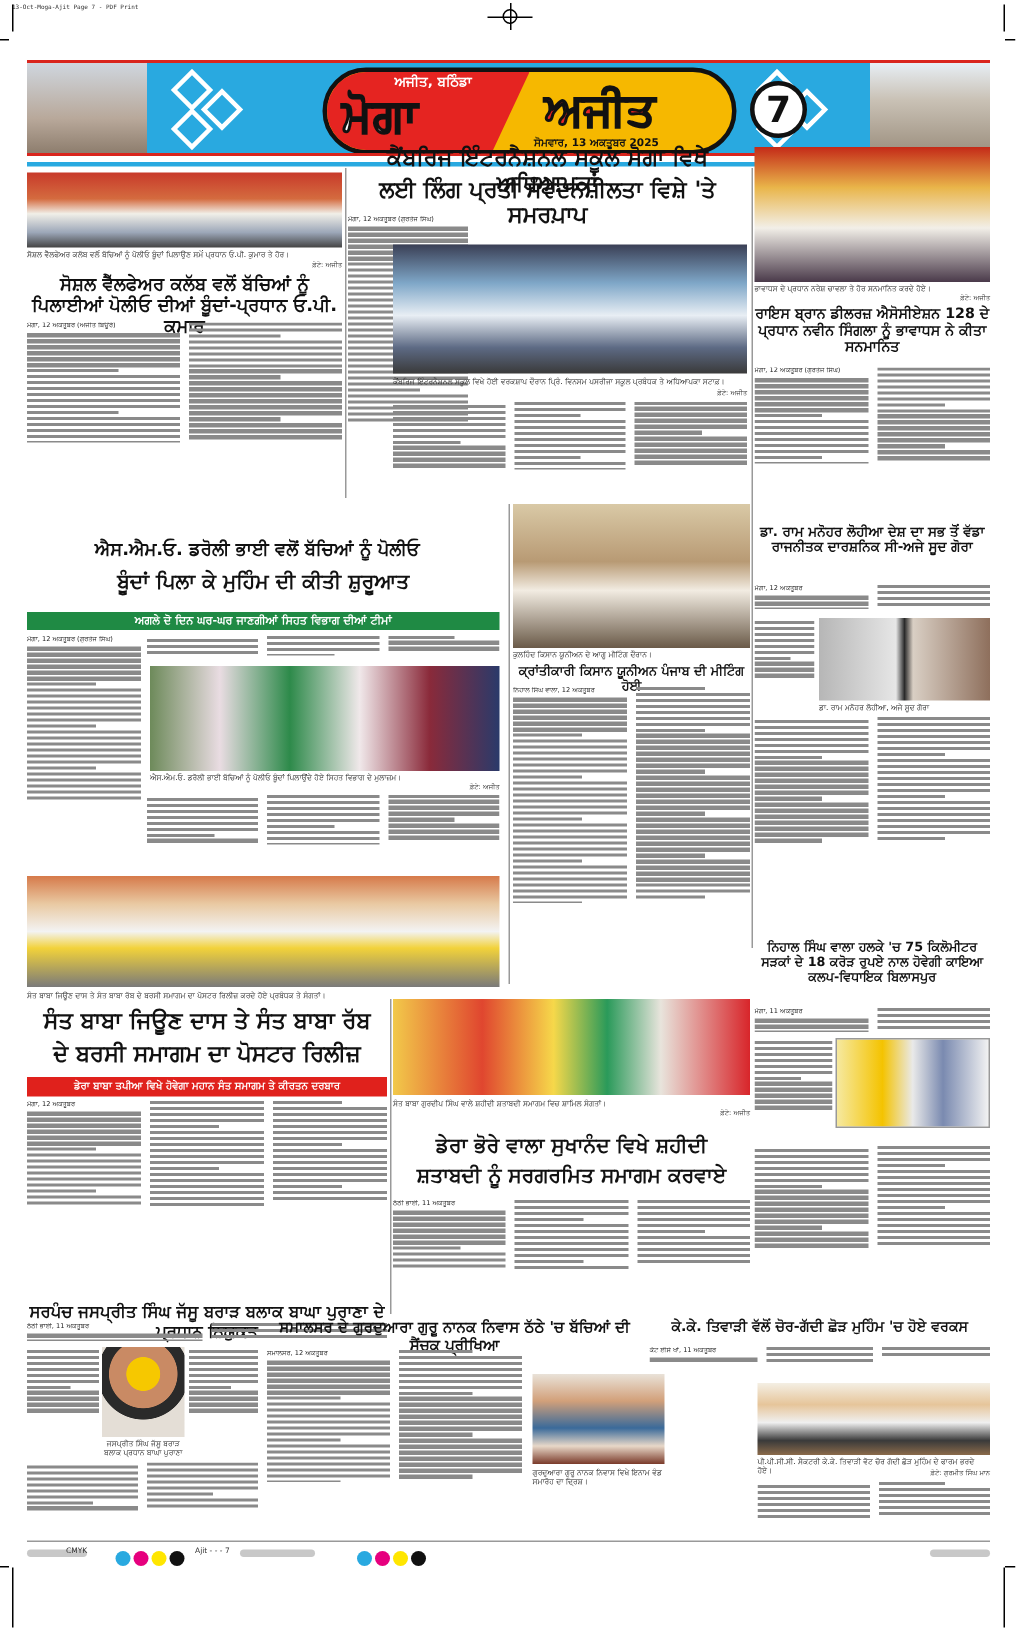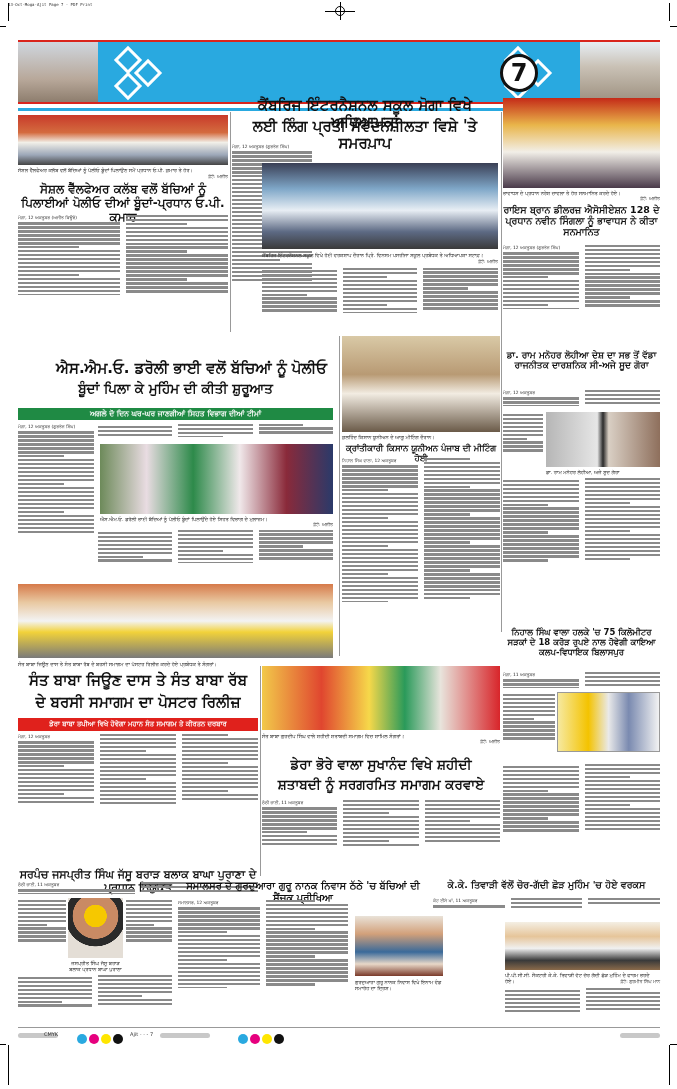--- a/index.html
+++ b/index.html
@@ -64,20 +64,27 @@
   <div class="abs mast-photo-l photo"></div>
   <div class="abs mast-band">
     <div class="abs diamond" style="left:20px;top:8px"></div>
     <div class="abs diamond" style="left:20px;top:34px"></div>
     <div class="abs diamond" style="left:40px;top:21px"></div>
     <div class="abs diamond" style="left:410px;top:8px"></div>
     <div class="abs diamond" style="left:410px;top:34px"></div>
     <div class="abs diamond" style="left:430px;top:21px"></div>
   </div>
   <div class="abs mast-photo-r photo"></div>
+  <div class="abs pill">
+    <div class="abs pill-red"></div>
+    <div class="abs mast-sub">ਅਜੀਤ, ਬਠਿੰਡਾ</div>
+    <div class="abs mast-moga">ਮੋਗਾ</div>
+    <div class="abs mast-ajit">ਅਜੀਤ</div>
+    <div class="abs mast-date">ਸੋਮਵਾਰ, 13 ਅਕਤੂਬਰ 2025</div>
+  </div>
   <div class="abs pageno">7</div>
 </div>
 <div class="abs rule-blue"></div>
 
 <div class="abs photo ph-group1" style="left:18px;top:115px;width:210px;height:50px"></div>
 <div class="abs caption" style="left:18px;top:167px;width:210px">ਸੋਸ਼ਲ ਵੈੱਲਫੇਅਰ ਕਲੱਬ ਵਲੋਂ ਬੱਚਿਆਂ ਨੂੰ ਪੋਲੀਓ ਬੂੰਦਾਂ ਪਿਲਾਉਣ ਸਮੇਂ ਪ੍ਰਧਾਨ ਓ.ਪੀ. ਕੁਮਾਰ ਤੇ ਹੋਰ।</div>
 <div class="abs credit" style="left:150px;top:174px;width:78px">ਫ਼ੋਟੋ: ਅਜੀਤ</div>
 <div class="abs hl" style="left:18px;top:183px;width:210px;font-size:12px">ਸੋਸ਼ਲ ਵੈੱਲਫੇਅਰ ਕਲੱਬ ਵਲੋਂ ਬੱਚਿਆਂ ਨੂੰ ਪਿਲਾਈਆਂ ਪੋਲੀਓ ਦੀਆਂ ਬੂੰਦਾਂ-ਪ੍ਰਧਾਨ ਓ.ਪੀ. ਕੁਮਾਰ</div>
 <div class="abs body" style="left:18px;top:215px;width:210px;height:110px;column-count:2"><span>ਮੋਗਾ, 12 ਅਕਤੂਬਰ (ਅਜੀਤ ਬਿਊਰੋ)</span><div style="height: 2.4px; margin: 1.6px 0px; background: rgb(138, 138, 138); width: 100%;"></div><div style="height: 2.4px; margin: 1.6px 0px; background: rgb(138, 138, 138); width: 100%;"></div><div style="height: 2.4px; margin: 1.6px 0px; background: rgb(138, 138, 138); width: 100%;"></div><div style="height: 2.4px; margin: 1.6px 0px; background: rgb(138, 138, 138); width: 100%;"></div><div style="height: 2.4px; margin: 1.6px 0px; background: rgb(138, 138, 138); width: 100%;"></div><div style="height: 2.4px; margin: 1.6px 0px; background: rgb(138, 138, 138); width: 100%;"></div><div style="height: 2.4px; margin: 1.6px 0px; background: rgb(138, 138, 138); width: 60%;"></div><div style="height: 2.4px; margin: 1.6px 0px; background: rgb(138, 138, 138); width: 100%;"></div><div style="height: 2.4px; margin: 1.6px 0px; background: rgb(138, 138, 138); width: 100%;"></div><div style="height: 2.4px; margin: 1.6px 0px; background: rgb(138, 138, 138); width: 100%;"></div><div style="height: 2.4px; margin: 1.6px 0px; background: rgb(138, 138, 138); width: 100%;"></div><div style="height: 2.4px; margin: 1.6px 0px; background: rgb(138, 138, 138); width: 100%;"></div><div style="height: 2.4px; margin: 1.6px 0px; background: rgb(138, 138, 138); width: 100%;"></div><div style="height: 2.4px; margin: 1.6px 0px; background: rgb(138, 138, 138); width: 60%;"></div><div style="height: 2.4px; margin: 1.6px 0px; background: rgb(138, 138, 138); width: 100%;"></div><div style="height: 2.4px; margin: 1.6px 0px; background: rgb(138, 138, 138); width: 100%;"></div><div style="height: 2.4px; margin: 1.6px 0px; background: rgb(138, 138, 138); width: 100%;"></div><div style="height: 2.4px; margin: 1.6px 0px; background: rgb(138, 138, 138); width: 100%;"></div><div style="height: 2.4px; margin: 1.6px 0px; background: rgb(138, 138, 138); width: 100%;"></div><div style="height: 2.4px; margin: 1.6px 0px; background: rgb(138, 138, 138); width: 100%;"></div><div style="height: 2.4px; margin: 1.6px 0px; background: rgb(138, 138, 138); width: 60%;"></div><div style="height: 2.4px; margin: 1.6px 0px; background: rgb(138, 138, 138); width: 100%;"></div><div style="height: 2.4px; margin: 1.6px 0px; background: rgb(138, 138, 138); width: 100%;"></div><div style="height: 2.4px; margin: 1.6px 0px; background: rgb(138, 138, 138); width: 100%;"></div><div style="height: 2.4px; margin: 1.6px 0px; background: rgb(138, 138, 138); width: 100%;"></div><div style="height: 2.4px; margin: 1.6px 0px; background: rgb(138, 138, 138); width: 100%;"></div><div style="height: 2.4px; margin: 1.6px 0px; background: rgb(138, 138, 138); width: 100%;"></div><div style="height: 2.4px; margin: 1.6px 0px; background: rgb(138, 138, 138); width: 60%;"></div><div style="height: 2.4px; margin: 1.6px 0px; background: rgb(138, 138, 138); width: 100%;"></div><div style="height: 2.4px; margin: 1.6px 0px; background: rgb(138, 138, 138); width: 100%;"></div><div style="height: 2.4px; margin: 1.6px 0px; background: rgb(138, 138, 138); width: 100%;"></div><div style="height: 2.4px; margin: 1.6px 0px; background: rgb(138, 138, 138); width: 100%;"></div><div style="height: 2.4px; margin: 1.6px 0px; background: rgb(138, 138, 138); width: 100%;"></div><div style="height: 2.4px; margin: 1.6px 0px; background: rgb(138, 138, 138); width: 100%;"></div><div style="height: 2.4px; margin: 1.6px 0px; background: rgb(138, 138, 138); width: 60%;"></div><div style="height: 2.4px; margin: 1.6px 0px; background: rgb(138, 138, 138); width: 100%;"></div><div style="height: 2.4px; margin: 1.6px 0px; background: rgb(138, 138, 138); width: 100%;"></div><div style="height: 2.4px; margin: 1.6px 0px; background: rgb(138, 138, 138); width: 100%;"></div></div>
 
@@ -122,21 +129,21 @@
     <div style="height: 2.4px; margin: 1.6px 0px; background: rgb(138, 138, 138); width: 100%;"></div>
     <div style="height: 2.4px; margin: 1.6px 0px; background: rgb(138, 138, 138); width: 100%;"></div>
   </div>
 
 <div class="abs photo ph-stage" style="left:503px;top:98px;width:157px;height:90px"></div>
 <div class="abs caption" style="left:503px;top:190px;width:157px">ਭਾਵਾਧਸ ਦੇ ਪ੍ਰਧਾਨ ਨਰੇਸ਼ ਚਾਵਲਾ ਤੇ ਹੋਰ ਸਨਮਾਨਿਤ ਕਰਦੇ ਹੋਏ।</div>
 <div class="abs credit" style="left:610px;top:196px;width:50px">ਫ਼ੋਟੋ: ਅਜੀਤ</div>
 <div class="abs hl" style="left:503px;top:205px;width:157px;font-size:9.5px">ਰਾਇਸ ਬ੍ਰਾਨ ਡੀਲਰਜ਼ ਐਸੋਸੀਏਸ਼ਨ 128 ਦੇ ਪ੍ਰਧਾਨ ਨਵੀਨ ਸਿੰਗਲਾ ਨੂੰ ਭਾਵਾਧਸ ਨੇ ਕੀਤਾ ਸਨਮਾਨਿਤ</div>
 <div class="abs body" style="left:503px;top:245px;width:157px;height:85px;column-count:2"><span>ਮੋਗਾ, 12 ਅਕਤੂਬਰ (ਗੁਰਤੇਜ ਸਿੰਘ)</span><div style="height: 2.4px; margin: 1.6px 0px; background: rgb(138, 138, 138); width: 100%;"></div><div style="height: 2.4px; margin: 1.6px 0px; background: rgb(138, 138, 138); width: 100%;"></div><div style="height: 2.4px; margin: 1.6px 0px; background: rgb(138, 138, 138); width: 100%;"></div><div style="height: 2.4px; margin: 1.6px 0px; background: rgb(138, 138, 138); width: 100%;"></div><div style="height: 2.4px; margin: 1.6px 0px; background: rgb(138, 138, 138); width: 100%;"></div><div style="height: 2.4px; margin: 1.6px 0px; background: rgb(138, 138, 138); width: 100%;"></div><div style="height: 2.4px; margin: 1.6px 0px; background: rgb(138, 138, 138); width: 60%;"></div><div style="height: 2.4px; margin: 1.6px 0px; background: rgb(138, 138, 138); width: 100%;"></div><div style="height: 2.4px; margin: 1.6px 0px; background: rgb(138, 138, 138); width: 100%;"></div><div style="height: 2.4px; margin: 1.6px 0px; background: rgb(138, 138, 138); width: 100%;"></div><div style="height: 2.4px; margin: 1.6px 0px; background: rgb(138, 138, 138); width: 100%;"></div><div style="height: 2.4px; margin: 1.6px 0px; background: rgb(138, 138, 138); width: 100%;"></div><div style="height: 2.4px; margin: 1.6px 0px; background: rgb(138, 138, 138); width: 100%;"></div><div style="height: 2.4px; margin: 1.6px 0px; background: rgb(138, 138, 138); width: 60%;"></div><div style="height: 2.4px; margin: 1.6px 0px; background: rgb(138, 138, 138); width: 100%;"></div><div style="height: 2.4px; margin: 1.6px 0px; background: rgb(138, 138, 138); width: 100%;"></div><div style="height: 2.4px; margin: 1.6px 0px; background: rgb(138, 138, 138); width: 100%;"></div><div style="height: 2.4px; margin: 1.6px 0px; background: rgb(138, 138, 138); width: 100%;"></div><div style="height: 2.4px; margin: 1.6px 0px; background: rgb(138, 138, 138); width: 100%;"></div><div style="height: 2.4px; margin: 1.6px 0px; background: rgb(138, 138, 138); width: 100%;"></div><div style="height: 2.4px; margin: 1.6px 0px; background: rgb(138, 138, 138); width: 60%;"></div><div style="height: 2.4px; margin: 1.6px 0px; background: rgb(138, 138, 138); width: 100%;"></div><div style="height: 2.4px; margin: 1.6px 0px; background: rgb(138, 138, 138); width: 100%;"></div><div style="height: 2.4px; margin: 1.6px 0px; background: rgb(138, 138, 138); width: 100%;"></div><div style="height: 2.4px; margin: 1.6px 0px; background: rgb(138, 138, 138); width: 100%;"></div><div style="height: 2.4px; margin: 1.6px 0px; background: rgb(138, 138, 138); width: 100%;"></div><div style="height: 2.4px; margin: 1.6px 0px; background: rgb(138, 138, 138); width: 100%;"></div><div style="height: 2.4px; margin: 1.6px 0px; background: rgb(138, 138, 138); width: 60%;"></div><div style="height: 2.4px; margin: 1.6px 0px; background: rgb(138, 138, 138); width: 100%;"></div><div style="height: 2.4px; margin: 1.6px 0px; background: rgb(138, 138, 138); width: 100%;"></div></div>
 
-<div class="abs hl" style="left:34px;top:360px;width:315px;font-size:15px">ਐਸ.ਐਮ.ਓ. ਡਰੋਲੀ ਭਾਈ ਵਲੋਂ ਬੱਚਿਆਂ ਨੂੰ ਪੋਲੀਓ</div>
+<div class="abs hl" style="left:14px;top:360px;width:315px;font-size:12px">ਐਸ.ਐਮ.ਓ. ਡਰੋਲੀ ਭਾਈ ਵਲੋਂ ਬੱਚਿਆਂ ਨੂੰ ਪੋਲੀਓ</div>
 <div class="abs hl" style="left:18px;top:381px;width:315px;font-size:13.5px">ਬੂੰਦਾਂ ਪਿਲਾ ਕੇ ਮੁਹਿੰਮ ਦੀ ਕੀਤੀ ਸ਼ੁਰੂਆਤ</div>
 <div class="abs strap" style="left:18px;top:408px;width:315px;height:12px;background:#1f8a44;font-size:7.5px;line-height:12px">ਅਗਲੇ ਦੋ ਦਿਨ ਘਰ-ਘਰ ਜਾਣਗੀਆਂ ਸਿਹਤ ਵਿਭਾਗ ਦੀਆਂ ਟੀਮਾਂ</div>
 <div class="abs body" style="left:18px;top:424px;width:76px;height:150px"><span>ਮੋਗਾ, 12 ਅਕਤੂਬਰ (ਗੁਰਤੇਜ ਸਿੰਘ)</span><div style="height: 2.4px; margin: 1.6px 0px; background: rgb(138, 138, 138); width: 100%;"></div><div style="height: 2.4px; margin: 1.6px 0px; background: rgb(138, 138, 138); width: 100%;"></div><div style="height: 2.4px; margin: 1.6px 0px; background: rgb(138, 138, 138); width: 100%;"></div><div style="height: 2.4px; margin: 1.6px 0px; background: rgb(138, 138, 138); width: 100%;"></div><div style="height: 2.4px; margin: 1.6px 0px; background: rgb(138, 138, 138); width: 100%;"></div><div style="height: 2.4px; margin: 1.6px 0px; background: rgb(138, 138, 138); width: 100%;"></div><div style="height: 2.4px; margin: 1.6px 0px; background: rgb(138, 138, 138); width: 60%;"></div><div style="height: 2.4px; margin: 1.6px 0px; background: rgb(138, 138, 138); width: 100%;"></div><div style="height: 2.4px; margin: 1.6px 0px; background: rgb(138, 138, 138); width: 100%;"></div><div style="height: 2.4px; margin: 1.6px 0px; background: rgb(138, 138, 138); width: 100%;"></div><div style="height: 2.4px; margin: 1.6px 0px; background: rgb(138, 138, 138); width: 100%;"></div><div style="height: 2.4px; margin: 1.6px 0px; background: rgb(138, 138, 138); width: 100%;"></div><div style="height: 2.4px; margin: 1.6px 0px; background: rgb(138, 138, 138); width: 100%;"></div><div style="height: 2.4px; margin: 1.6px 0px; background: rgb(138, 138, 138); width: 60%;"></div><div style="height: 2.4px; margin: 1.6px 0px; background: rgb(138, 138, 138); width: 100%;"></div><div style="height: 2.4px; margin: 1.6px 0px; background: rgb(138, 138, 138); width: 100%;"></div><div style="height: 2.4px; margin: 1.6px 0px; background: rgb(138, 138, 138); width: 100%;"></div><div style="height: 2.4px; margin: 1.6px 0px; background: rgb(138, 138, 138); width: 100%;"></div><div style="height: 2.4px; margin: 1.6px 0px; background: rgb(138, 138, 138); width: 100%;"></div><div style="height: 2.4px; margin: 1.6px 0px; background: rgb(138, 138, 138); width: 100%;"></div><div style="height: 2.4px; margin: 1.6px 0px; background: rgb(138, 138, 138); width: 60%;"></div><div style="height: 2.4px; margin: 1.6px 0px; background: rgb(138, 138, 138); width: 100%;"></div><div style="height: 2.4px; margin: 1.6px 0px; background: rgb(138, 138, 138); width: 100%;"></div><div style="height: 2.4px; margin: 1.6px 0px; background: rgb(138, 138, 138); width: 100%;"></div><div style="height: 2.4px; margin: 1.6px 0px; background: rgb(138, 138, 138); width: 100%;"></div><div style="height: 2.4px; margin: 1.6px 0px; background: rgb(138, 138, 138); width: 100%;"></div></div>
 <div class="abs body" style="left:98px;top:424px;width:235px;height:18px;column-count:3">
     <div style="height: 2.4px; margin: 1.6px 0px; background: rgb(138, 138, 138); width: 100%;"></div>
     <div style="height: 2.4px; margin: 1.6px 0px; background: rgb(138, 138, 138); width: 100%;"></div>
     <div style="height: 2.4px; margin: 1.6px 0px; background: rgb(138, 138, 138); width: 100%;"></div>
     <div style="height: 2.4px; margin: 1.6px 0px; background: rgb(138, 138, 138); width: 100%;"></div>
     <div style="height: 2.4px; margin: 1.6px 0px; background: rgb(138, 138, 138); width: 100%;"></div>
     <div style="height: 2.4px; margin: 1.6px 0px; background: rgb(138, 138, 138); width: 100%;"></div>

